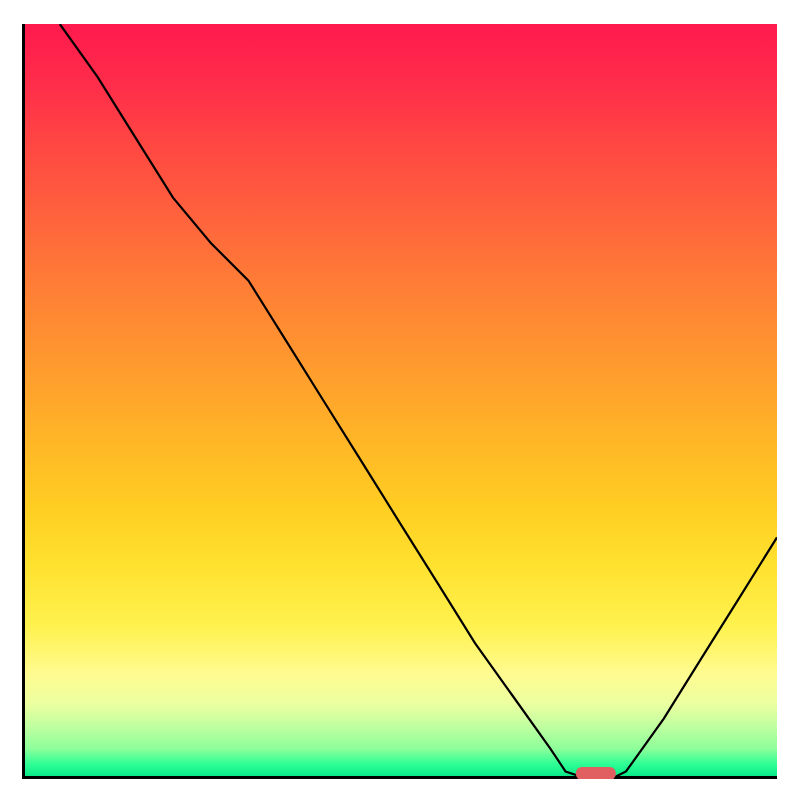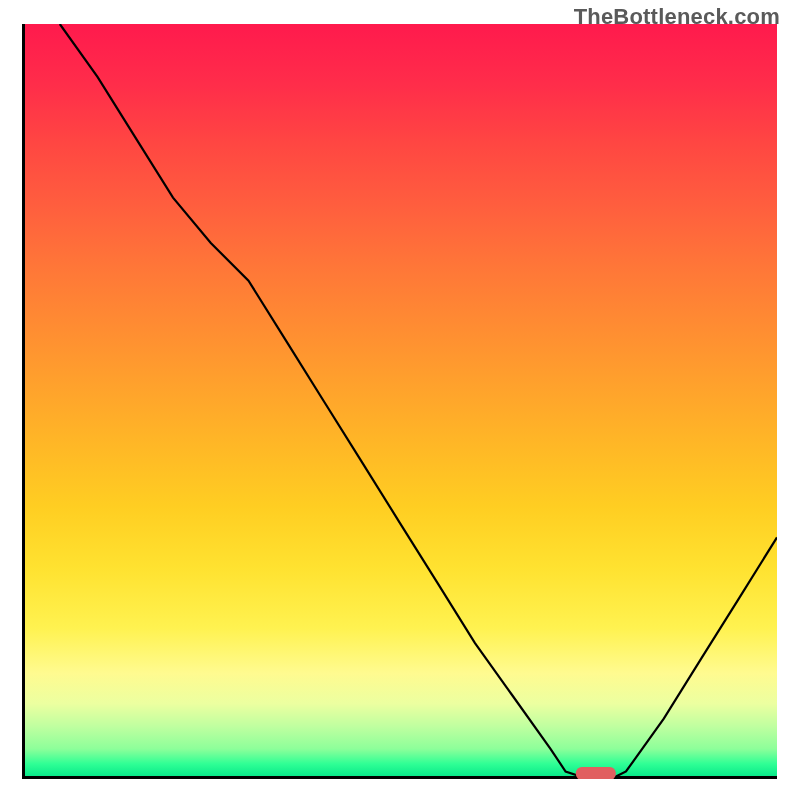--- a/index.html
+++ b/index.html
@@ -84,21 +84,20 @@
   }
   .marker {
     fill: #e15f60;
     stroke: none;
   }
 </style>
 </head>
 <body>
 
 <div class="container">
-  <div class="watermark">TheBottleneck.com</div>
 
   <div class="plot-outer">
     <div class="plot-bg"></div>
     <div class="axes"></div>
 
     <svg class="curve" viewBox="0 0 755 755" preserveAspectRatio="none">
       <path d="M37.8 0.0 L75.5 52.8 L113.3 113.3 L151.0 173.6 L188.8 219.0 L226.5 256.7 L264.3 317.1 L302.0 377.5 L339.8 437.9 L377.5 498.3 L415.3 558.7 L453.0 619.1 L490.8 672.0 L528.5 724.8 L543.6 747.5 L566.3 755.0 L588.9 755.0 L604.0 747.5 L641.8 694.6 L679.5 634.2 L717.3 573.8 L755.0 513.4"></path>
       <rect class="marker" x="553.8" y="743.0" width="40" height="13" rx="6" ry="6" fill="#e15f60"></rect>
     </svg>
   </div>

